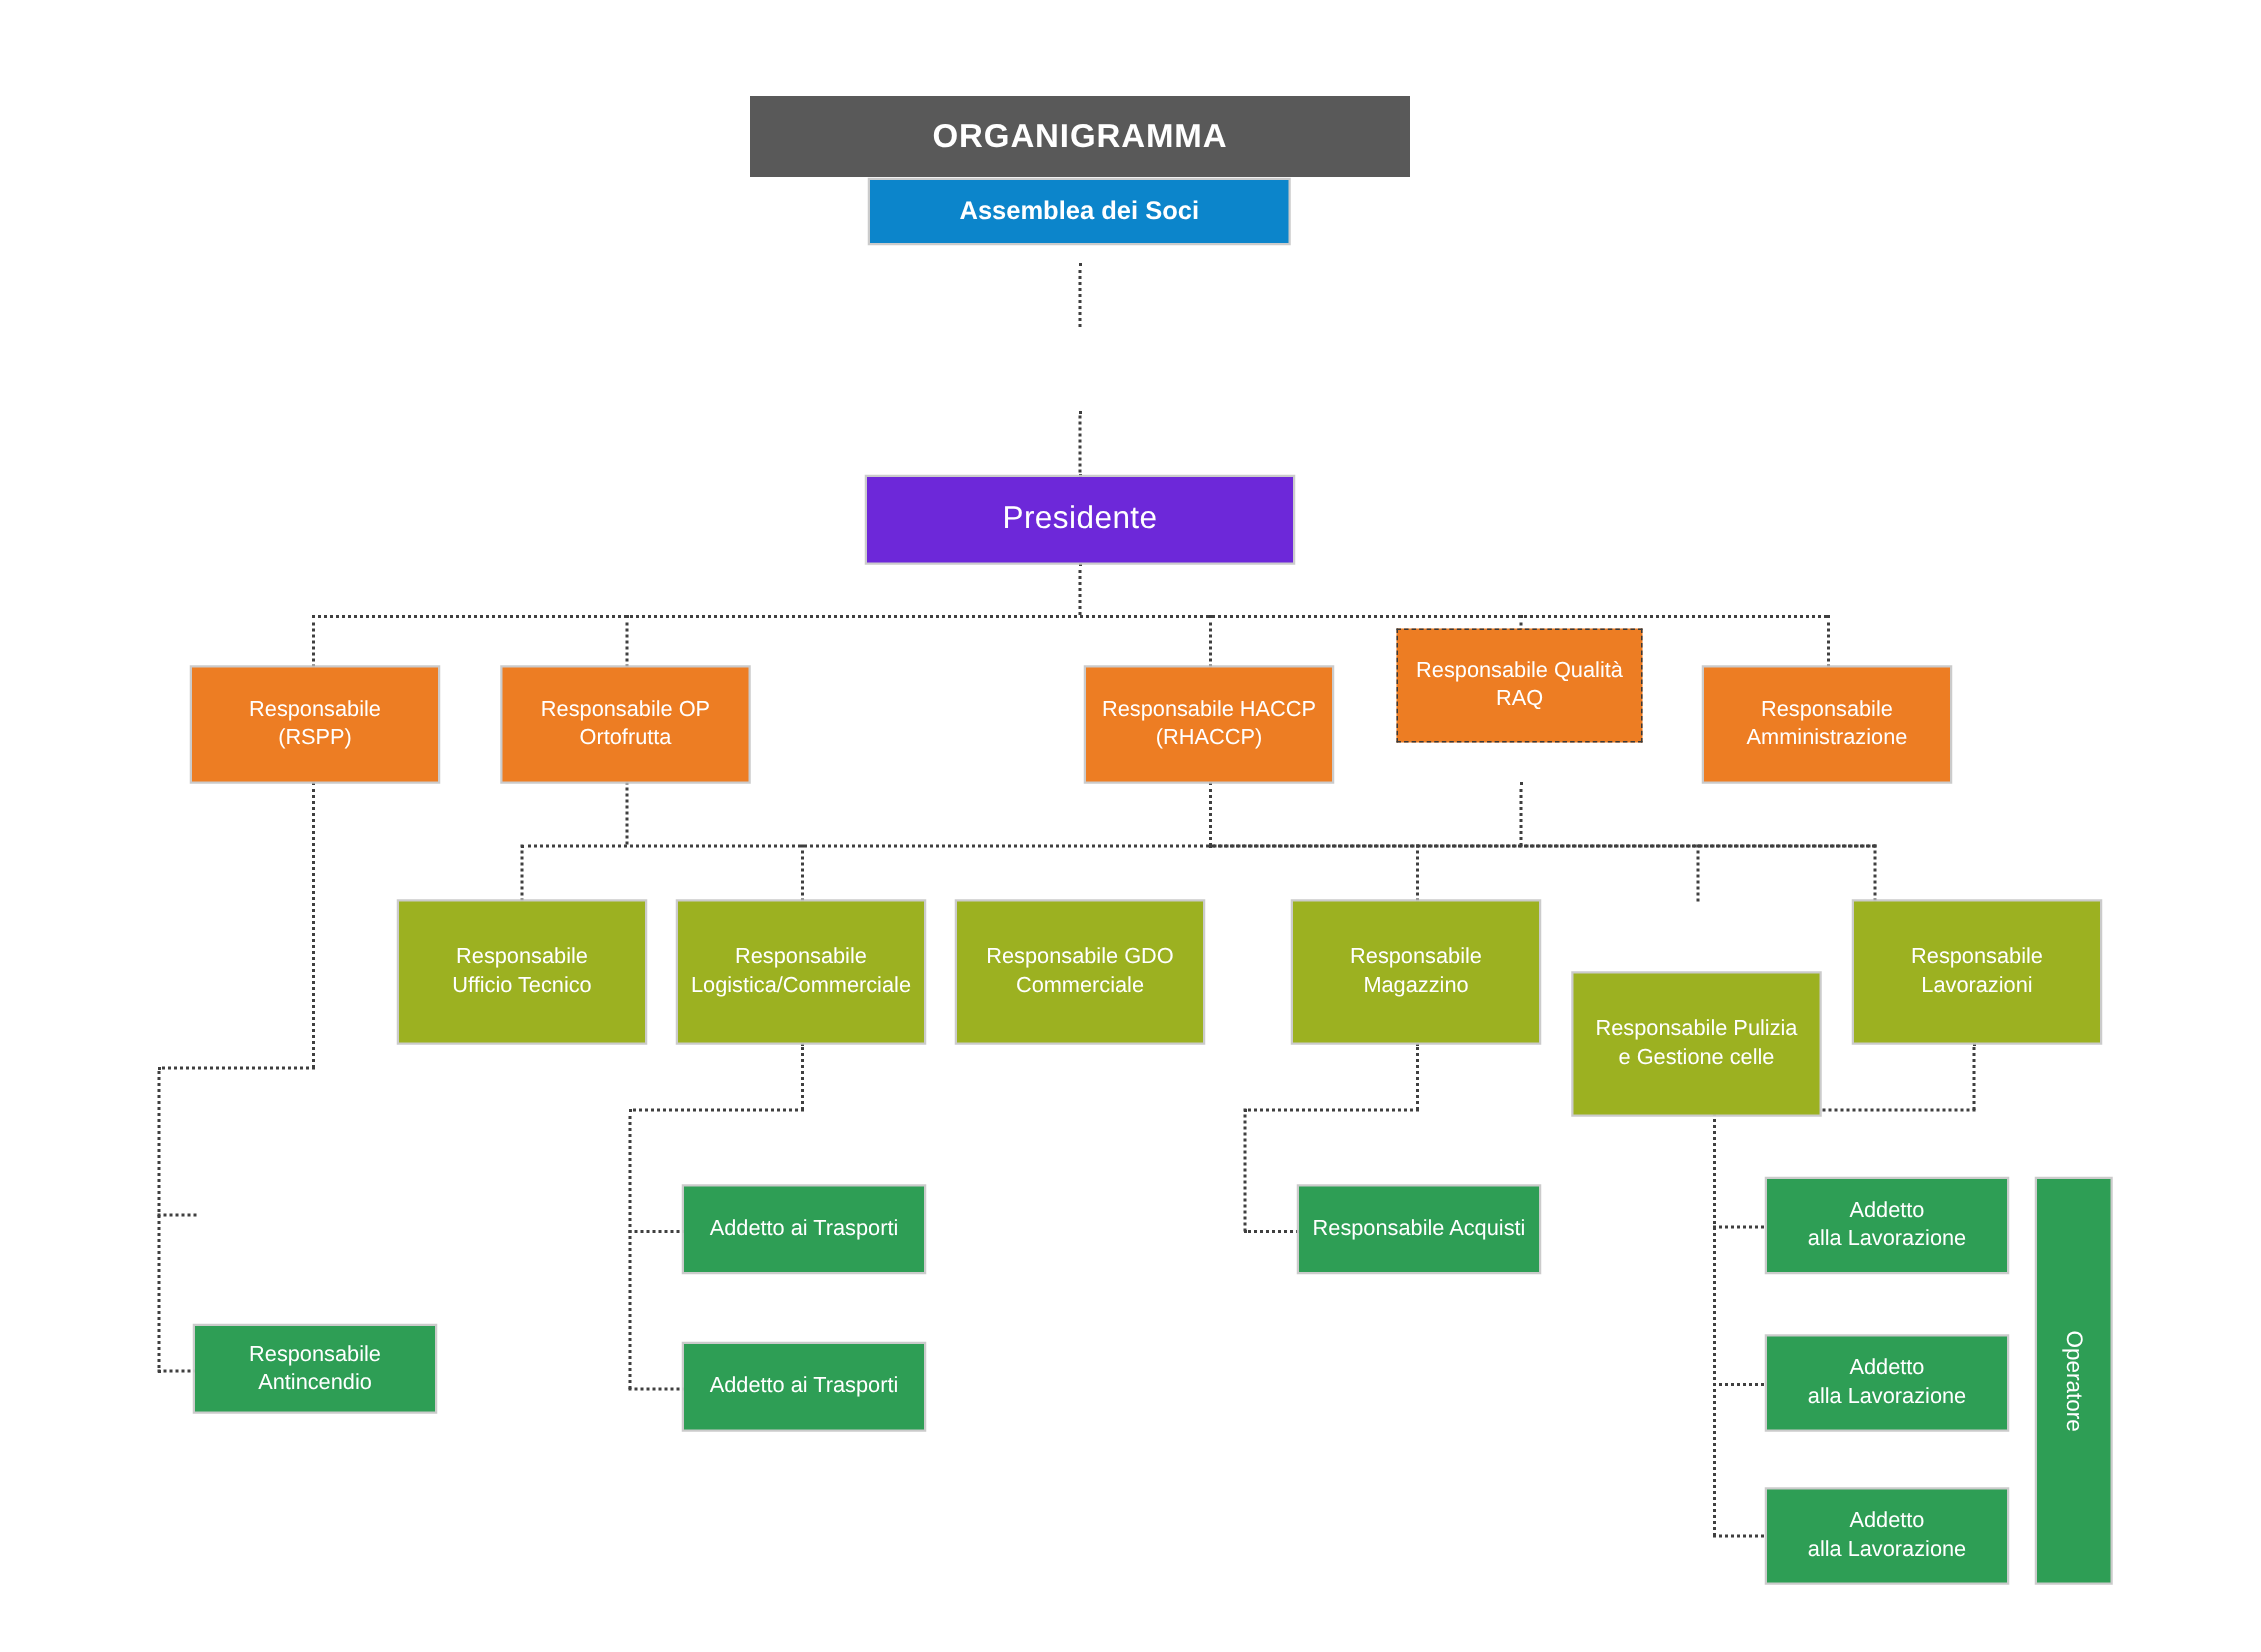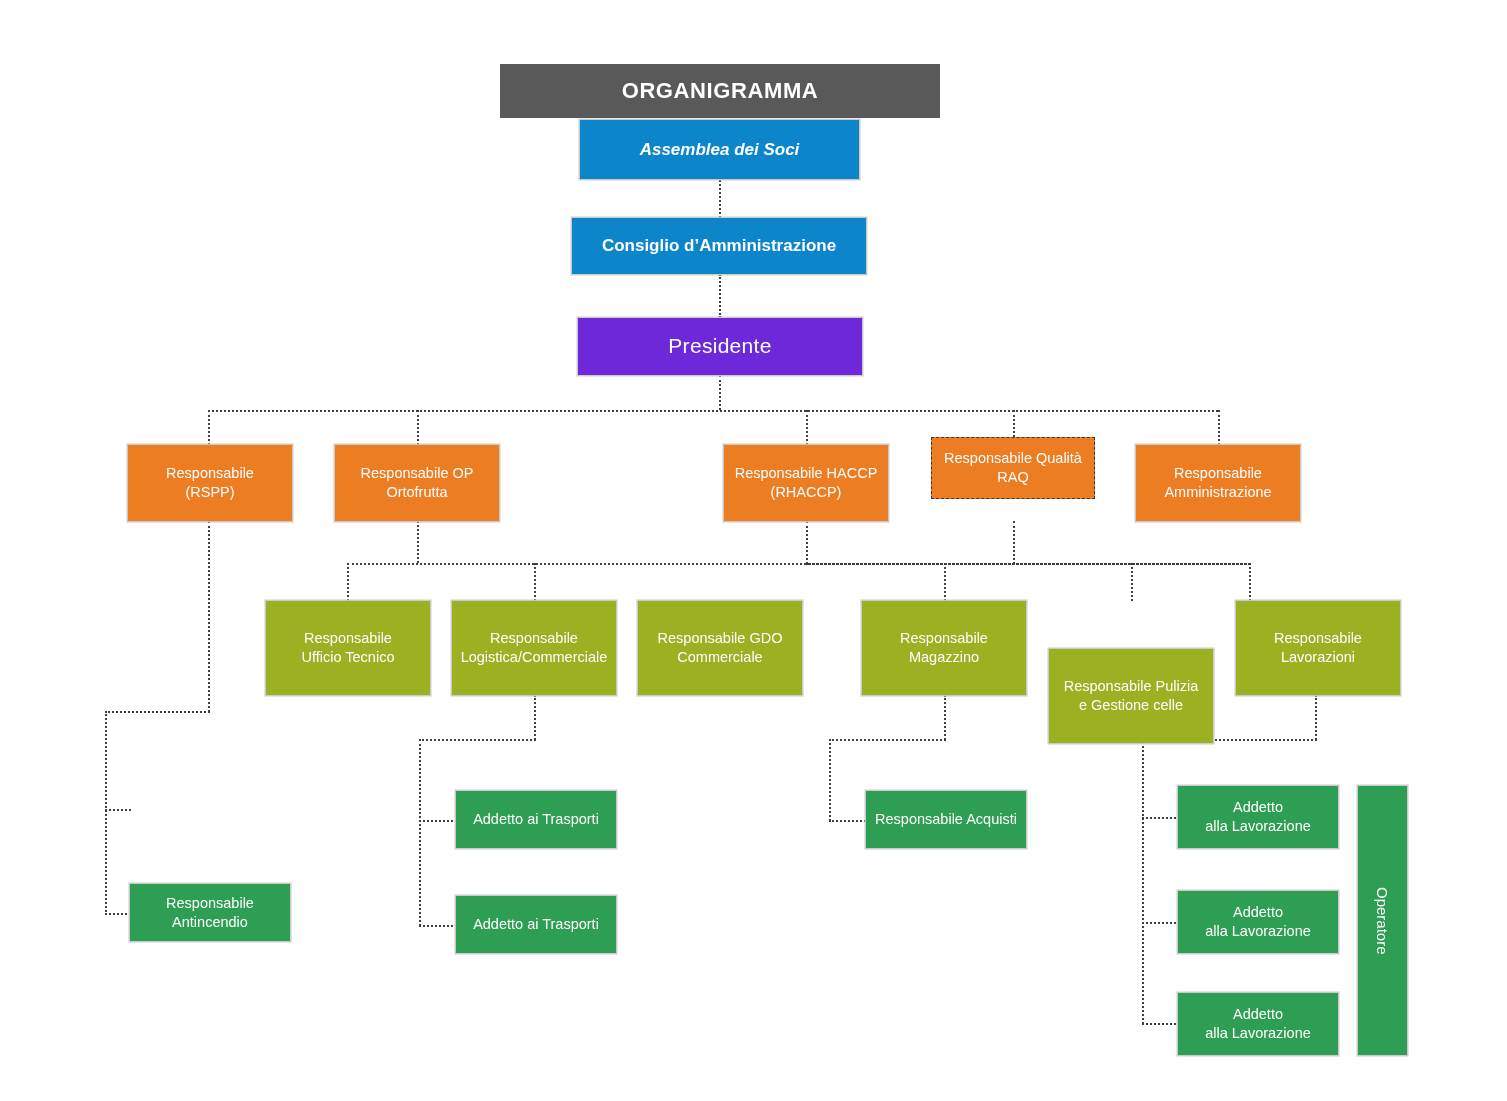--- a/index.html
+++ b/index.html
@@ -134,36 +134,35 @@
 
   <div class="vline" style="left:1315px; top:695px; height:45px;"></div>
   <div class="hline" style="left:1142px; top:739px; width:175px;"></div>
   <div class="vline" style="left:1142px; top:739px; height:285px;"></div>
   <div class="hline" style="left:1142px; top:817px; width:38px;"></div>
   <div class="hline" style="left:1142px; top:922px; width:38px;"></div>
   <div class="hline" style="left:1142px; top:1023px; width:38px;"></div>
 
   <div class="node title-node" style="left:500px; top:28px; width:440px; height:54px;margin-top:36px;">ORGANIGRAMMA</div>
 
-  <div class="node blue-node" style="left:580px; top:120px; width:279px; height:59px;font-style:italic;">Assemblea dei Soci</div>
-
-  <div class="node blue-node" style="left:572px; top:218px; width:294px; height:56px;">Consiglio d’Amministrazione</div>
+  <div class="node blue-node" style="left:580px; top:120px; width:279px; height:42px;">Assemblea dei Soci</div>
+
 
   <div class="node lightblue-node" style="left:578px; top:318px; width:284px; height:57px;">Presidente</div>
 
   <div class="node orange-node" style="left:128px; top:445px; width:164px; height:76px;">Responsabile
 (RSPP)</div>
 
   <div class="node orange-node" style="left:335px; top:445px; width:164px; height:76px;">Responsabile OP
 Ortofrutta</div>
 
   <div class="node orange-node" style="left:724px; top:445px; width:164px; height:76px;">Responsabile HACCP
 (RHACCP)</div>
 
-  <div class="node orange-node dashed" style="left:931px; top:437px; width:164px; height:62px;">Responsabile Qualità
+  <div class="node orange-node dashed" style="left:931px; top:419px; width:164px; height:76px;">Responsabile Qualità
 RAQ</div>
 
   <div class="node orange-node" style="left:1136px; top:445px; width:164px; height:76px;">Responsabile
 Amministrazione</div>
 
   <div class="node olive-node" style="left:266px; top:601px; width:164px; height:94px;">Responsabile
 Ufficio Tecnico</div>
 
   <div class="node olive-node" style="left:452px; top:601px; width:164px; height:94px;">Responsabile
 Logistica/Commerciale</div>

